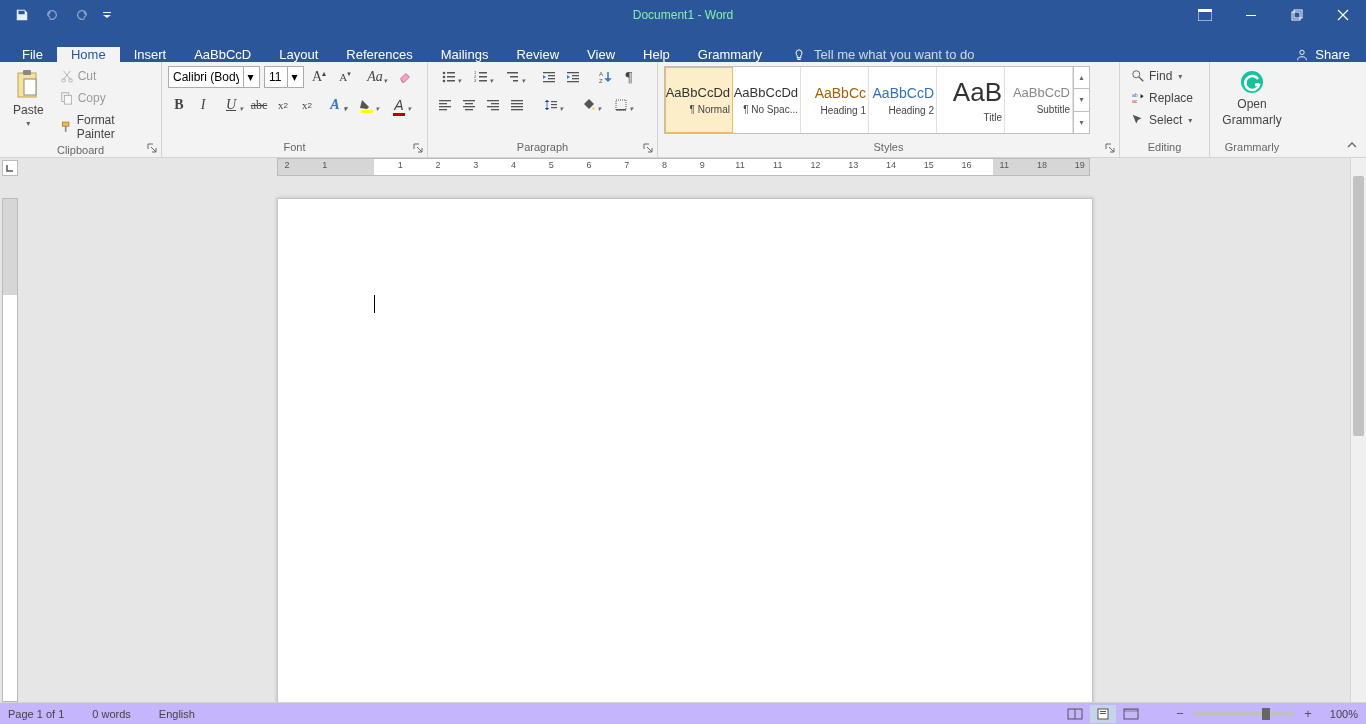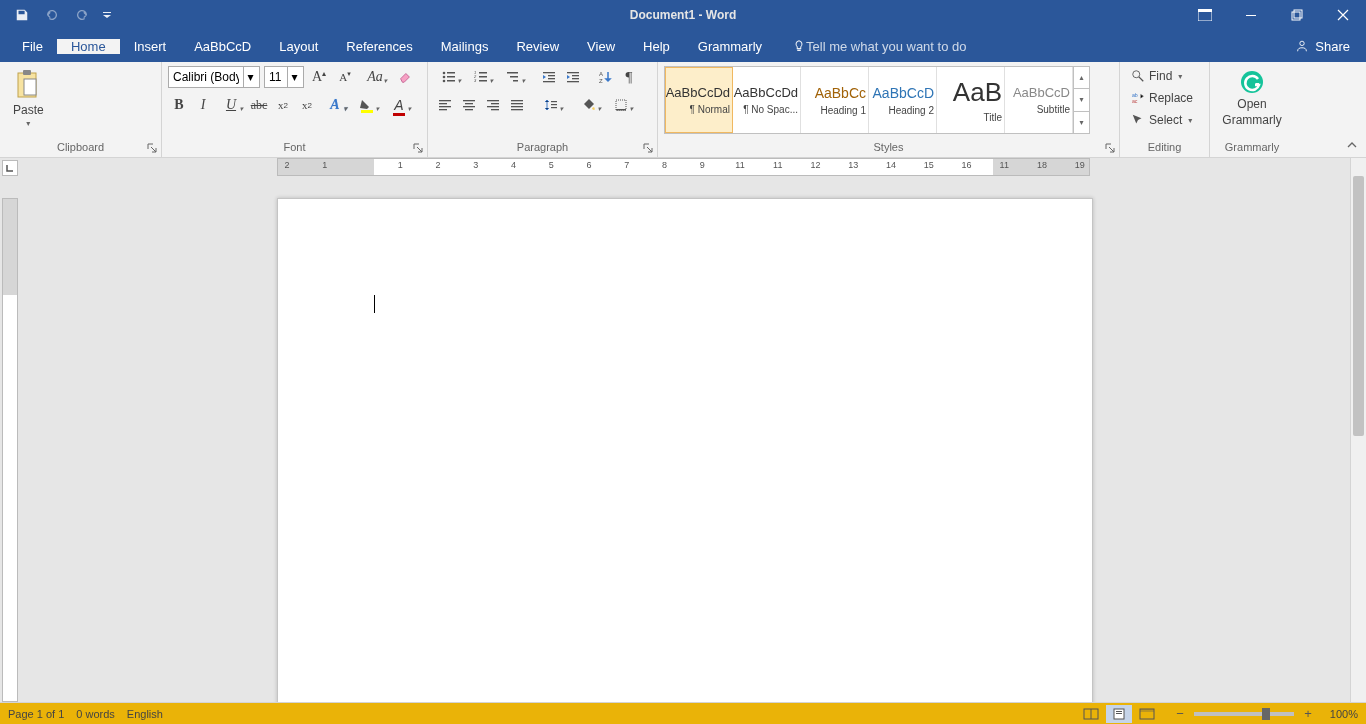--- a/index.html
+++ b/index.html
@@ -1,31 +1,31 @@
 <!DOCTYPE html>
 <html><head>
 <meta charset="utf-8">
 <style>
 * { margin: 0; padding: 0; box-sizing: border-box; font-family: "Segoe UI", Tahoma, sans-serif; }
 body { width: 1366px; height: 724px; background: #e6e6e6; overflow: hidden; position: relative; }
 
 
-.title-bar { height: 30px; background: #2b579a; display: flex; align-items: center; color: #e5e5e5; font-size: 12px; position: relative; font-weight: bold; }
+.title-bar { height: 30px; background: #2b579a; display: flex; align-items: center; color: #86efac; font-size: 12px; position: relative; }
 .qat { display: flex; align-items: center; gap: 6px; padding-left: 10px; }
 .qat-btn { width: 24px; height: 24px; display: flex; align-items: center; justify-content: center; cursor: pointer; opacity: 0.9; }
 .qat-btn.disabled { opacity: 0.45; }
 .title-center { position: absolute; left: 50%; transform: translateX(-50%); font-size: 12px; }
 .win-ctrls { margin-left: auto; display: flex; }
 .win-btn { width: 46px; height: 30px; display: flex; align-items: center; justify-content: center; cursor: pointer; }
 
 
-.tab-strip { height: 32px; background: #2b579a; display: flex; align-items: center; color: #fff; font-size: 13px; padding-left: 8px; }
+.tab-strip { height: 32px; background: #2b579a; display: flex; align-items: flex-end; color: #fff; font-size: 13px; padding-left: 8px; }
 .tab { padding: 0 14px; display: flex; align-items: center; cursor: pointer; }
 .tab.active { background: #f3f3f3; color: #2b579a; }
-.tell-me { display: flex; align-items: center; margin-left: 16px; color: #fff; opacity: 0.9; }
+.tell-me { display: flex; align-items: center; gap: 8px; margin-left: 16px; color: #fff; opacity: 0.9; }
 .tell-me input { background: transparent; border: none; color: #fff; font-size: 13px; width: 200px; outline: none; }
 .tell-me input::placeholder { color: rgba(255,255,255,0.85); }
 .share-area { margin-left: auto; display: flex; align-items: center; gap: 6px; padding-right: 16px; cursor: pointer; }
 
 
 .ribbon { height: 96px; background: #f3f3f3; border-bottom: 1px solid #d4d4d4; display: flex; position: relative; }
 .group { border-right: 1px solid #d4d4d4; padding: 4px 6px 2px 6px; display: flex; flex-direction: column; justify-content: space-between; position: relative; }
 .group-body { display: flex; gap: 4px; align-items: flex-start; }
 .group-label { font-size: 11px; color: #666; text-align: center; padding-bottom: 2px; position: relative; }
 .dialog-launcher { position: absolute; right: 2px; bottom: 2px; width: 12px; height: 12px; cursor: pointer; }
@@ -74,21 +74,21 @@
 .tab-stop-box { position: absolute; left: 2px; top: 2px; width: 16px; height: 16px; background: #fff; border: 1px solid #bbb; display: flex; align-items: center; justify-content: center; font-size: 10px; cursor: pointer; }
 
 .page-scroll { position: absolute; left: 20px; top: 18px; right: 16px; bottom: 0; overflow: hidden; }
 .page { position: absolute; left: 257px; top: 22px; width: 816px; height: 1056px; background: #fff; box-shadow: 0 0 4px rgba(0,0,0,0.2); border: 1px solid #c4c4c4; }
 .cursor { position: absolute; left: 96px; top: 96px; width: 1px; height: 18px; background: #000; animation: blink 1s step-end infinite; }
 @keyframes blink { 50% { opacity: 0; } }
 .vscroll { position: absolute; right: 0; top: 0; width: 16px; bottom: 0; background: #f0f0f0; border-left: 1px solid #d4d4d4; }
 .vscroll-thumb { position: absolute; left: 2px; right: 2px; top: 18px; height: 260px; background: #c2c2c2; border-radius: 2px; }
 
 
-.status-bar { position: absolute; bottom: 0; left: 0; right: 0; height: 22px; background: #eab308; border-top: 1px solid #d4d4d4; display: flex; align-items: center; font-size: 11px; color: #444; padding: 0 8px; gap: 12px; }
+.status-bar { position: absolute; bottom: 0; left: 0; right: 0; height: 22px; background: #c4b5fd; border-top: 1px solid #d4d4d4; display: flex; align-items: center; font-size: 11px; color: #444; padding: 0 8px; gap: 28px; }
 .status-bar .spacer { flex: 1; }
 .view-btns { display: flex; gap: 2px; }
 .view-btn { width: 26px; height: 18px; display: flex; align-items: center; justify-content: center; cursor: pointer; }
 .view-btn.active { background: #c6d4e8; }
 .zoom-ctrl { display: flex; align-items: center; gap: 6px; }
 .zoom-slider { width: 100px; height: 4px; background: #c0c0c0; position: relative; cursor: pointer; }
 .zoom-slider::after { content: ""; position: absolute; right: 24px; top: -4px; width: 8px; height: 12px; background: #666; }
 .zbtn { width: 16px; height: 16px; display:flex; align-items:center; justify-content:center; cursor:pointer; font-size:13px; color:#555; }
 
 svg { display: block; }
@@ -182,20 +182,44 @@
   <div class="group" style="width:162px;">
     <div class="group-body">
       <div class="bigbtn" style="height:68px; justify-content:flex-start;">
         <svg width="28" height="32" viewBox="0 0 28 32">
             <rect x="4" y="4" width="18" height="24" fill="#f7e3a1" stroke="#c0a24d"></rect>
             <rect x="9" y="1" width="8" height="5" rx="1" fill="#888"></rect>
             <rect x="10" y="10" width="12" height="16" fill="#fff" stroke="#888"></rect>
           </svg>
         <span>Paste</span>
         <span style="font-size:8px;color:#666;">▾</span>
+      </div>
+      <div class="vcol">
+        <div class="btn disabled">
+          <svg width="14" height="14" viewBox="0 0 16 16">
+              <path stroke="#666" fill="none" d="M4 2l8 10M12 2L4 12"></path>
+              <circle cx="4" cy="13" r="2" fill="none" stroke="#666"></circle>
+              <circle cx="12" cy="13" r="2" fill="none" stroke="#666"></circle>
+            </svg>
+          <span>Cut</span>
+        </div>
+        <div class="btn disabled">
+          <svg width="14" height="14" viewBox="0 0 16 16">
+              <rect x="2" y="2" width="8" height="10" fill="none" stroke="#666"></rect>
+              <rect x="5" y="5" width="8" height="10" fill="#fff" stroke="#666"></rect>
+            </svg>
+          <span>Copy</span>
+        </div>
+        <div class="btn">
+          <svg width="14" height="14" viewBox="0 0 16 16">
+              <rect x="3" y="2" width="8" height="5" fill="#f0b860" stroke="#b07920"></rect>
+              <rect x="6" y="7" width="2" height="7" fill="#888"></rect>
+            </svg>
+          <span>Format Painter</span>
+        </div>
       </div>
     </div>
     <div class="group-label">Clipboard</div>
     <div class="dialog-launcher">
       <svg width="10" height="10" viewBox="0 0 10 10">
           <path stroke="#666" fill="none" d="M1 1h5M1 1v5M4 4l5 5M9 5v4h-4"></path>
         </svg>
     </div>
   </div>
 

